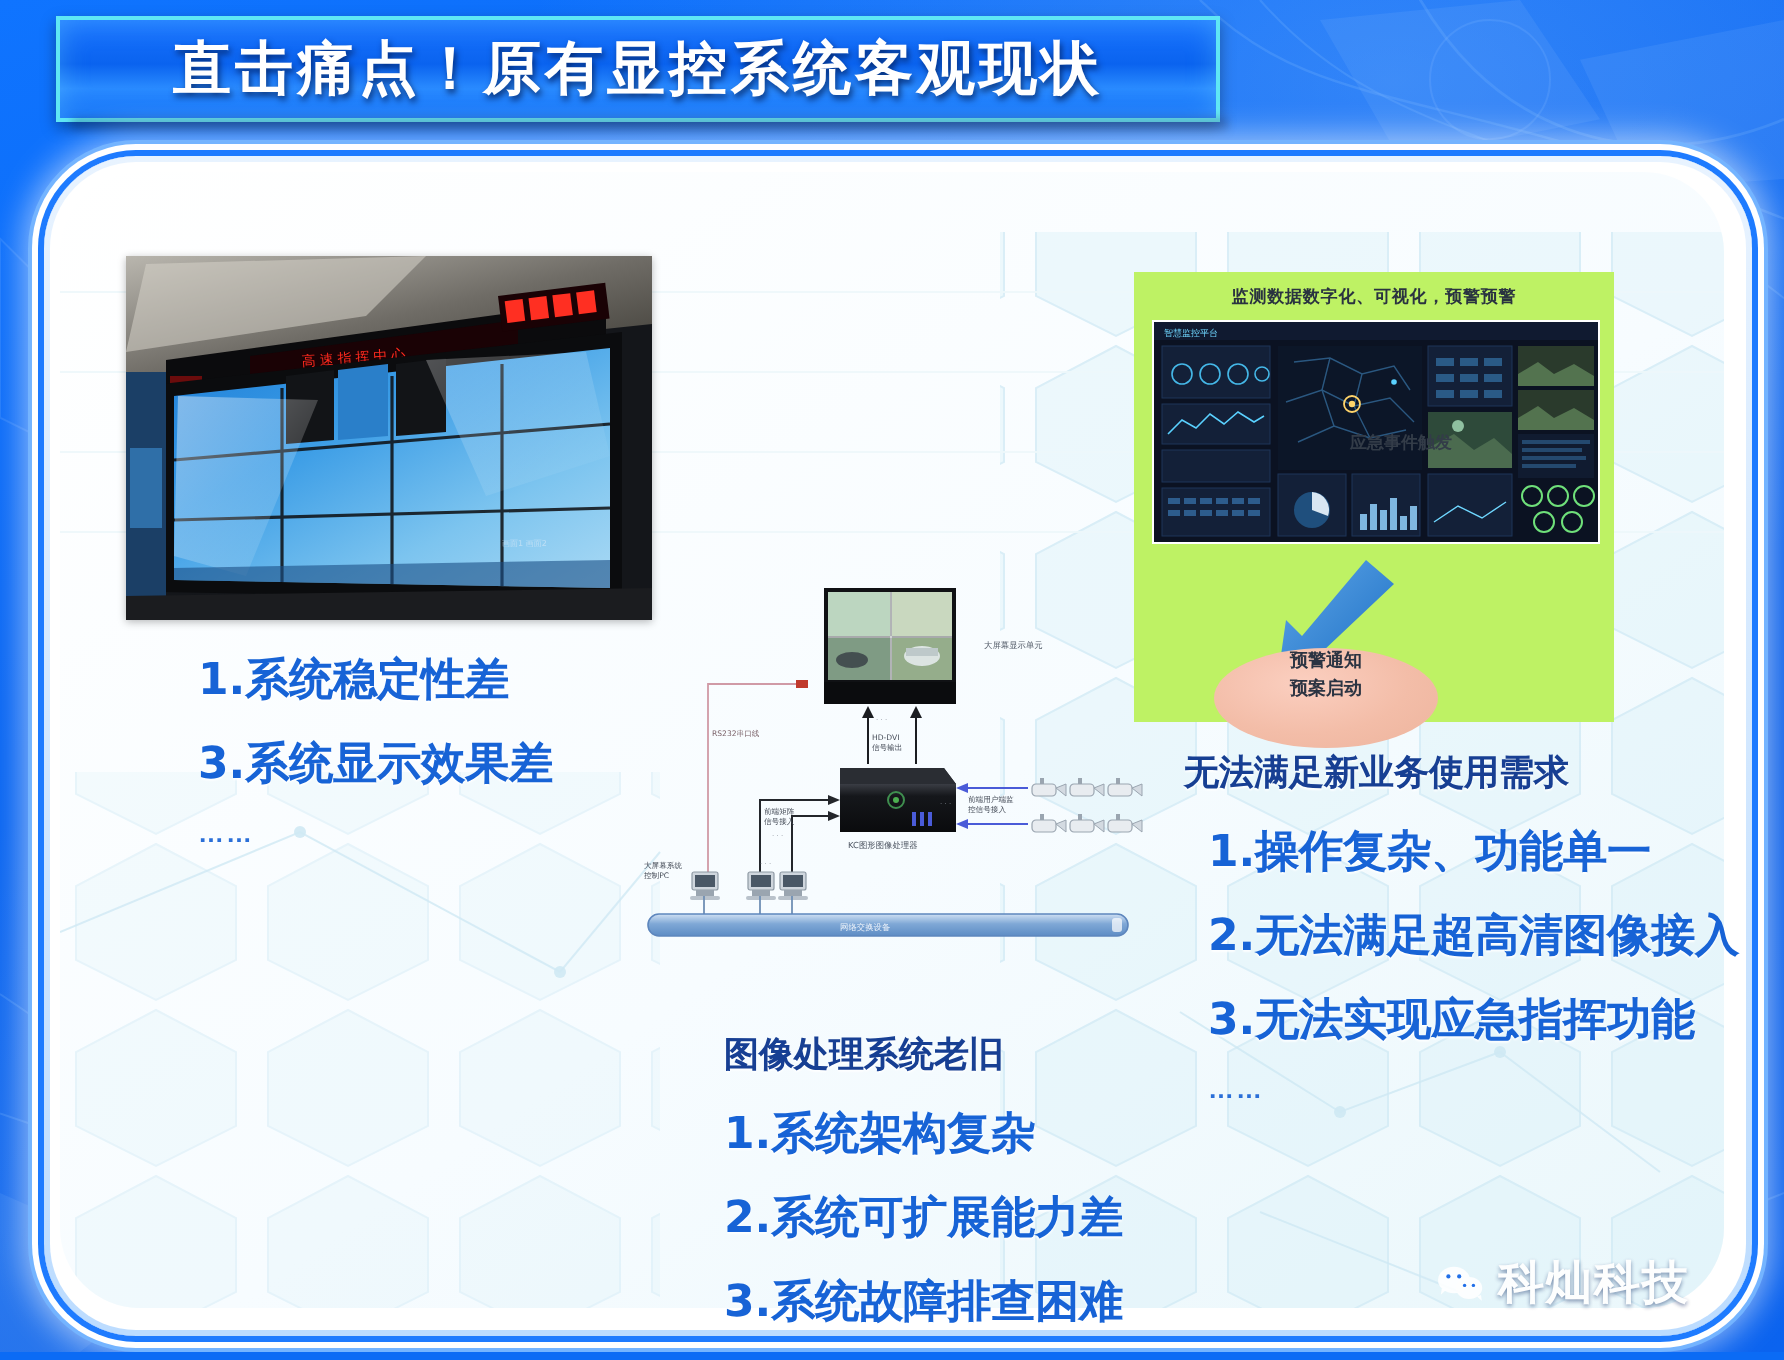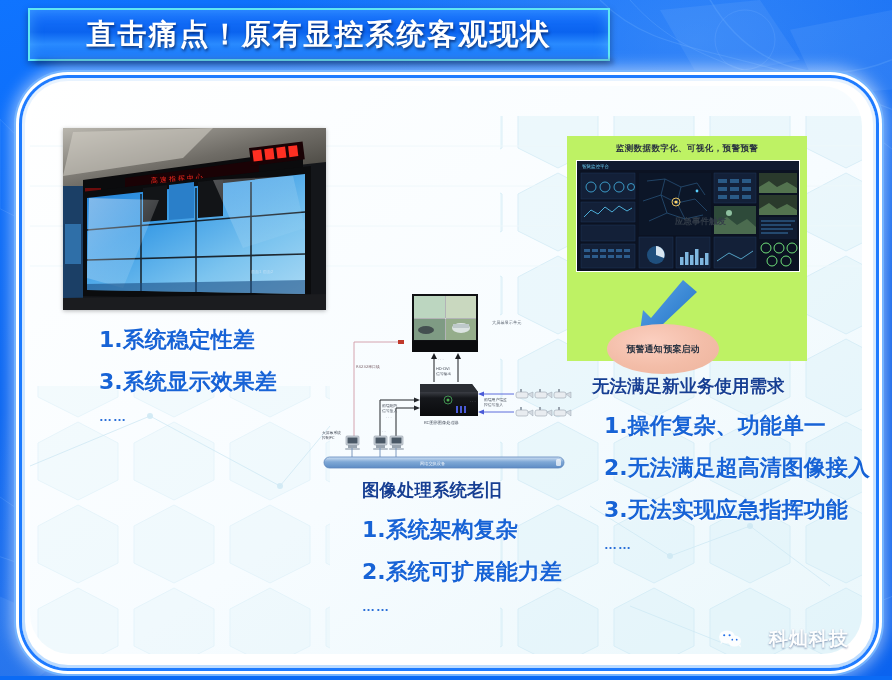--- a/index.html
+++ b/index.html
@@ -87,21 +87,21 @@
   .arrow-label{
     position:absolute;left:108px;top:36px;font-size:8.5px;font-weight:bold;
     color:#333c48;white-space:nowrap;filter:blur(.3px);margin-top:44px;
   }
   .big-arrow{position:absolute;left:60px;top:142px;width:80px;height:62px;}
   .big-arrow svg{display:block;}
   .oval{
     position:absolute;left:40px;top:188px;width:112px;height:50px;
     border-radius:50%;
     background:radial-gradient(ellipse at 40% 35%,#fbcfc0 0%,#f3bda8 55%,#edb49d 100%);
-    display:flex;flex-direction:row;align-items:center;justify-content:center;gap:1px;
+    display:flex;flex-direction:column;align-items:center;justify-content:flex-start;gap:1px;
   }
   .oval span{font-size:9px;font-weight:bold;color:#2b3442;filter:blur(.25px);}
 
   
   .topo{position:absolute;left:320px;top:288px;width:252px;height:184px;}
   .topo svg{display:block;width:100%;height:100%;}
 
   
   .tblock{position:absolute;}
   .tblock .head{
@@ -117,39 +117,38 @@
     margin:0 0 12px 0;white-space:nowrap;
   }
   .tblock .dots{
     font-weight:bold;font-size:13px;color:#2a6fd8;letter-spacing:1px;margin-top:4px;
   }
   #block-left{left:99px;top:325px;}
   #block-left .head{margin-left:6px;}
   #block-left .item{margin-left:0;}
   #block-left .paren{margin-left:4px;}
   #block-mid{left:362px;top:478px;}
-  #block-mid .head{margin-left:0;}
+  #block-mid .head{margin-left:0;margin-top:37px;}
   #block-right{left:592px;top:374px;}
   #block-right .head{margin-left:0;}
   #block-right .item{margin-left:12px;}
   #block-right .dots{margin-left:12px;}
   #block-mid .dots{margin-left:0;}
 
   
   .watermark{
     position:absolute;left:718px;top:626px;display:flex;align-items:center;gap:7px;
     opacity:.95;
   }
   .wechat-icon{width:24px;height:20px;}
   .wechat-icon svg{display:block;}
   .wm-text{
     font-family:"DejaVu Serif","Liberation Serif",serif;
-    font-size:19px;font-weight:bold;color:#ffffff;letter-spacing:1px;
+    font-size:23px;font-weight:bold;color:#ffffff;letter-spacing:1px;
     text-shadow:0 1px 2px rgba(0,30,90,.5);
-    margin-left:20px;
   }
 </style>
 </head>
 <body>
 
 <div class="slide">
 
   <div class="bg"></div>
   <div class="bg-streaks">
     <svg viewBox="0 0 892 680" preserveAspectRatio="none">
@@ -556,20 +555,21 @@
   <div class="tblock" id="block-left">
     <p class="item">1.系统稳定性差</p>
     <p class="item">3.系统显示效果差</p>
     <p class="dots">……</p>
   </div>
 
   <div class="tblock" id="block-mid">
     <p class="head">图像处理系统老旧</p>
     <p class="item">1.系统架构复杂</p>
     <p class="item">2.系统可扩展能力差</p>
+    <p class="item">3.系统故障排查困难</p>
     <p class="dots">……</p>
   </div>
 
   <div class="tblock" id="block-right">
     <p class="head">无法满足新业务使用需求</p>
     <p class="item">1.操作复杂、功能单一</p>
     <p class="item">2.无法满足超高清图像接入</p>
     <p class="item">3.无法实现应急指挥功能</p>
     <p class="dots">……</p>
   </div>

